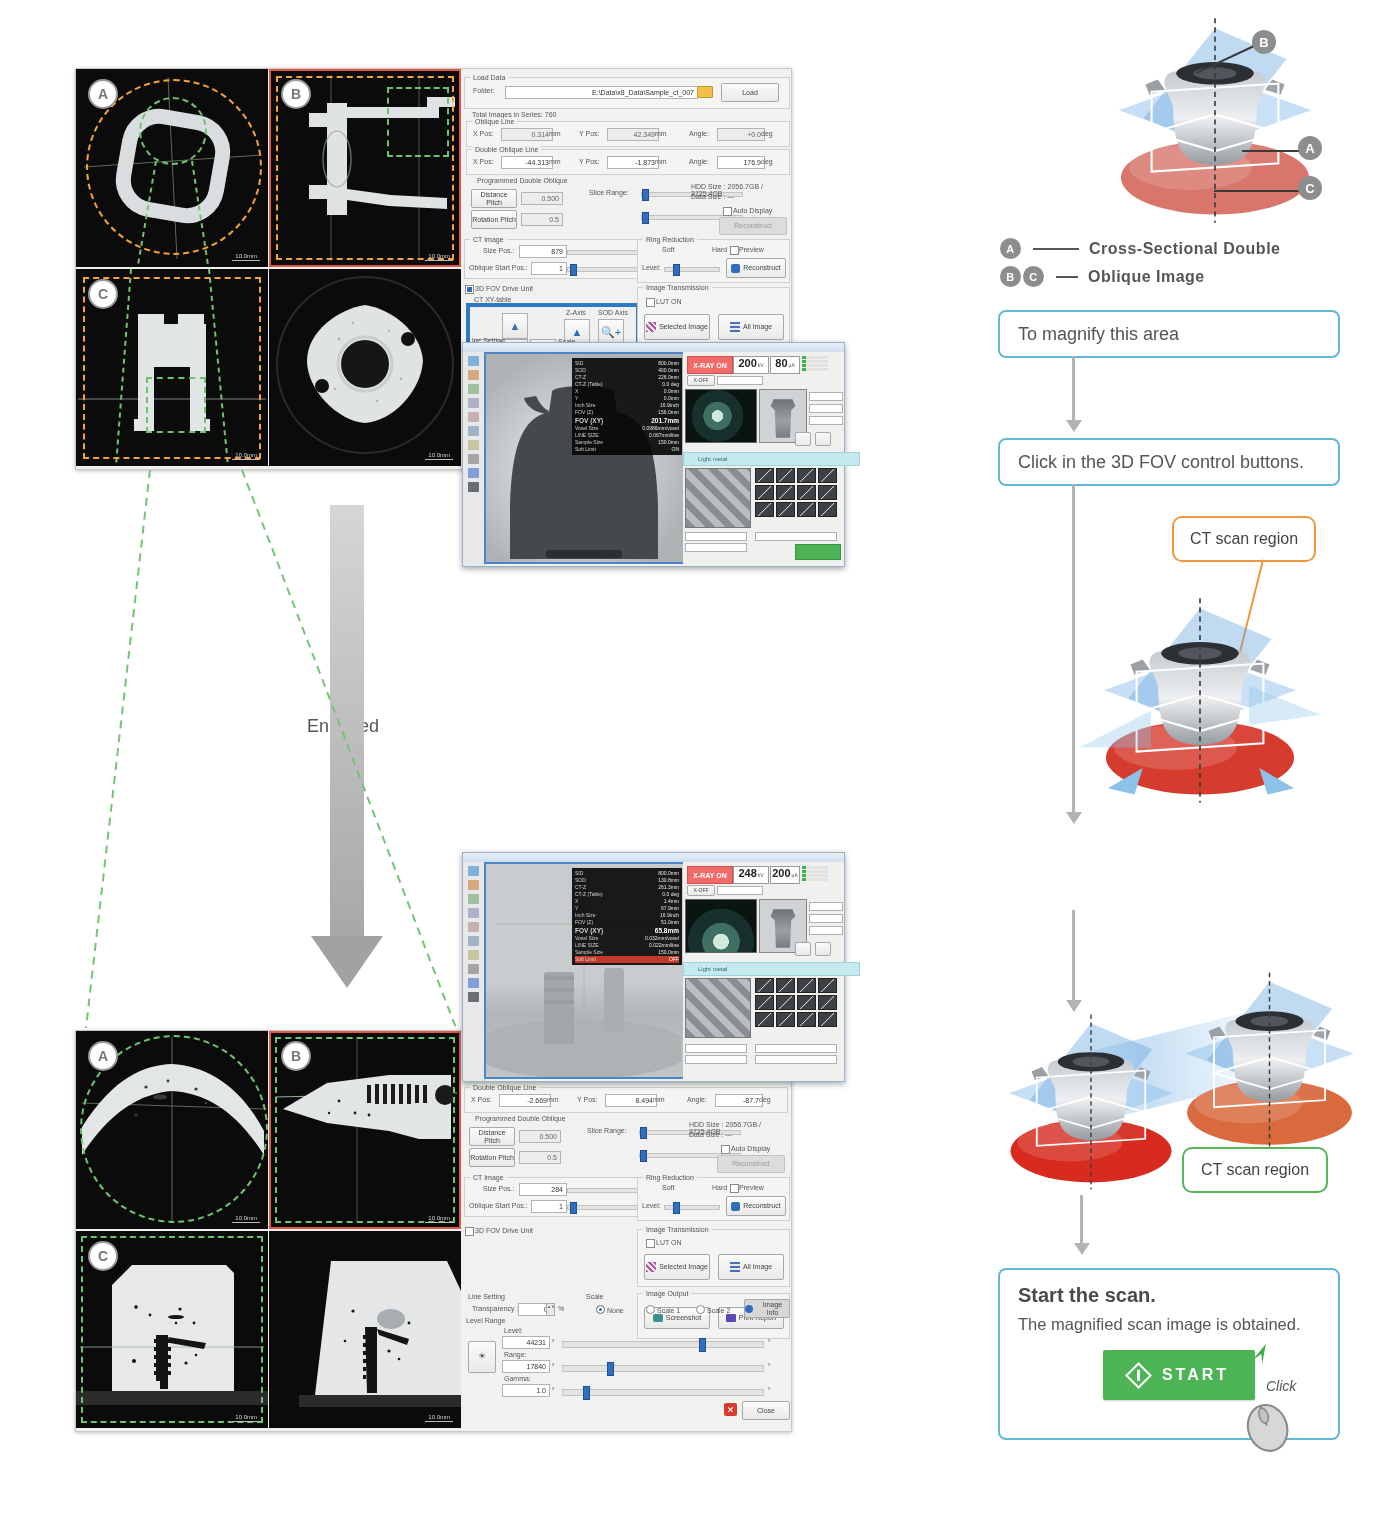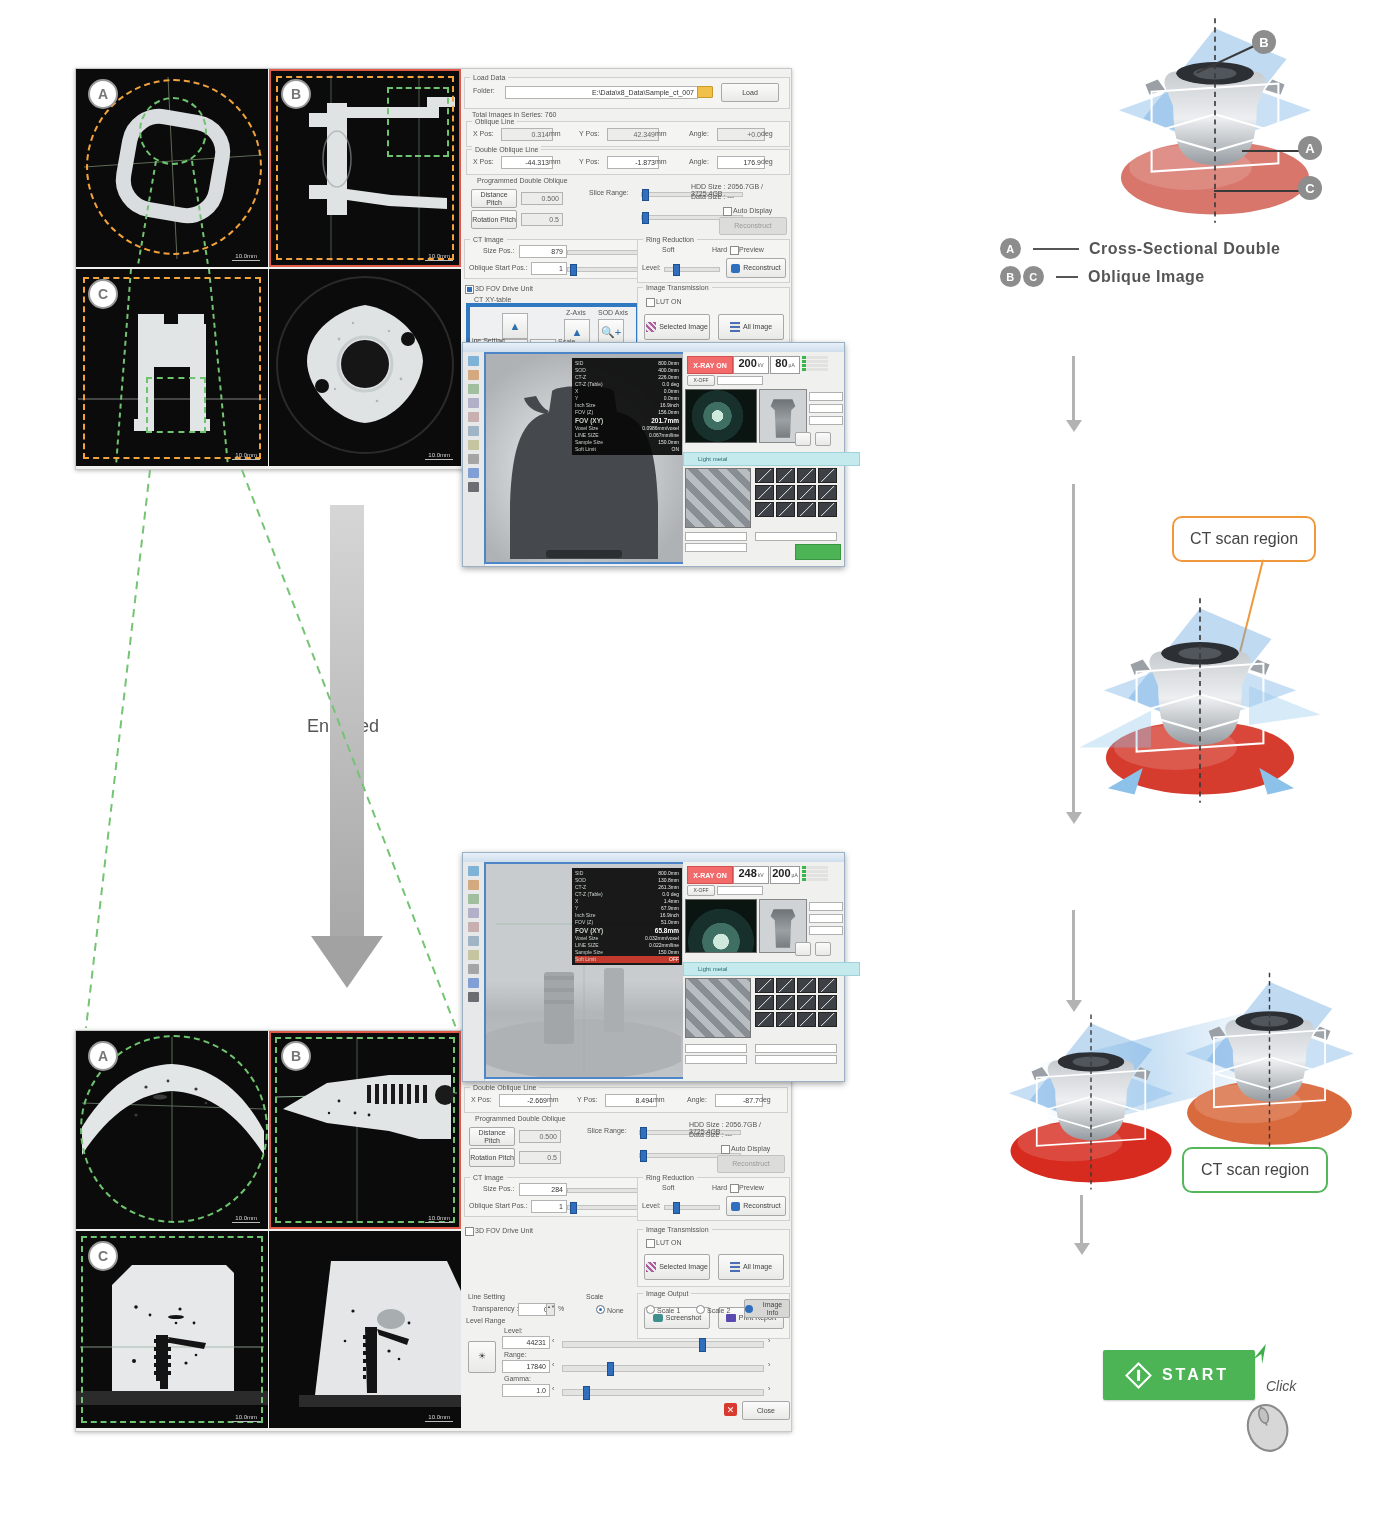--- a/index.html
+++ b/index.html
@@ -859,23 +859,29 @@
   <span class="legdash" style="width:46px"></span>
   <span>Cross-Sectional Double</span>
 </div>
 <div class="legrow" style="left:1000px;top:266px">
   <span class="lbadge">B</span>
   <span class="lbadge">C</span>
   <span class="legdash" style="width:22px"></span>
   <span>Oblique Image</span>
 </div>
 
+<div class="fbox" style="left:998px;top:310px;width:320px;height:44px">
+  <span>To magnify this area</span>
+</div>
 <div class="vline" style="left:1072px;top:356px;height:64px"></div>
 <div class="vhead" style="left:1066px;top:420px"></div>
 
+<div class="fbox" style="left:998px;top:438px;width:320px;height:44px">
+  <span>Click in the 3D FOV control buttons.</span>
+</div>
 <div class="vline" style="left:1072px;top:484px;height:328px"></div>
 <div class="vhead" style="left:1066px;top:812px"></div>
 
 <div class="callout or" style="left:1172px;top:516px;width:140px;height:42px">
   <span>CT scan region</span>
 </div>
 <div class="conn or" style="left:1264px;top:560px;width:131px;transform:rotate(104deg)"></div>
 <svg class="abs" style="left:1055px;top:592px;--stage:#d63c2e" width="290" height="225" viewBox="0 0 240 220">
   <use href="#ctRender"></use>
       <use href="#ctArrows"></use>
@@ -890,20 +896,24 @@
 </svg>
 <svg class="abs" style="left:986px;top:1008px;--stage:#d62b1e" width="210" height="195" viewBox="0 0 240 220">
   <use href="#ctRender"></use>
 </svg>
 <div class="callout gr" style="left:1182px;top:1147px;width:142px;height:42px">
   <span>CT scan region</span>
 </div>
 <div class="vline" style="left:1080px;top:1195px;height:48px"></div>
 <div class="vhead" style="left:1074px;top:1243px"></div>
 
+<div class="fbox" style="left:998px;top:1268px;width:320px;height:154px;justify-content:flex-start;padding-top:14px">
+  <span style="font-size:20px;font-weight:bold;color:#4a4a4a">Start the scan.</span>
+  <span style="font-size:16.5px;margin-top:8px">The magnified scan image is obtained.</span>
+</div>
 <div class="startbtn" style="left:1103px;top:1350px;width:152px;height:50px">
   <span class="diamond"></span>
   <span>START</span>
 </div>
 <div class="flash" style="left:1256px;top:1344px"></div>
 <div class="clicklbl" style="left:1266px;top:1378px">Click</div>
 <svg class="abs" style="left:1238px;top:1392px;transform:rotate(-18deg)" width="56" height="62" viewBox="0 0 40 48">
   <ellipse cx="20" cy="28" rx="15" ry="18" fill="#d7d7d7" stroke="#8a8a8a" stroke-width="1.6"></ellipse>
   <path d="M20,10 L20,26" stroke="#8a8a8a" stroke-width="1.4"></path>
   <ellipse cx="20" cy="18" rx="3.4" ry="6" fill="#c2c2c2" stroke="#8a8a8a" stroke-width="1.2"></ellipse>

